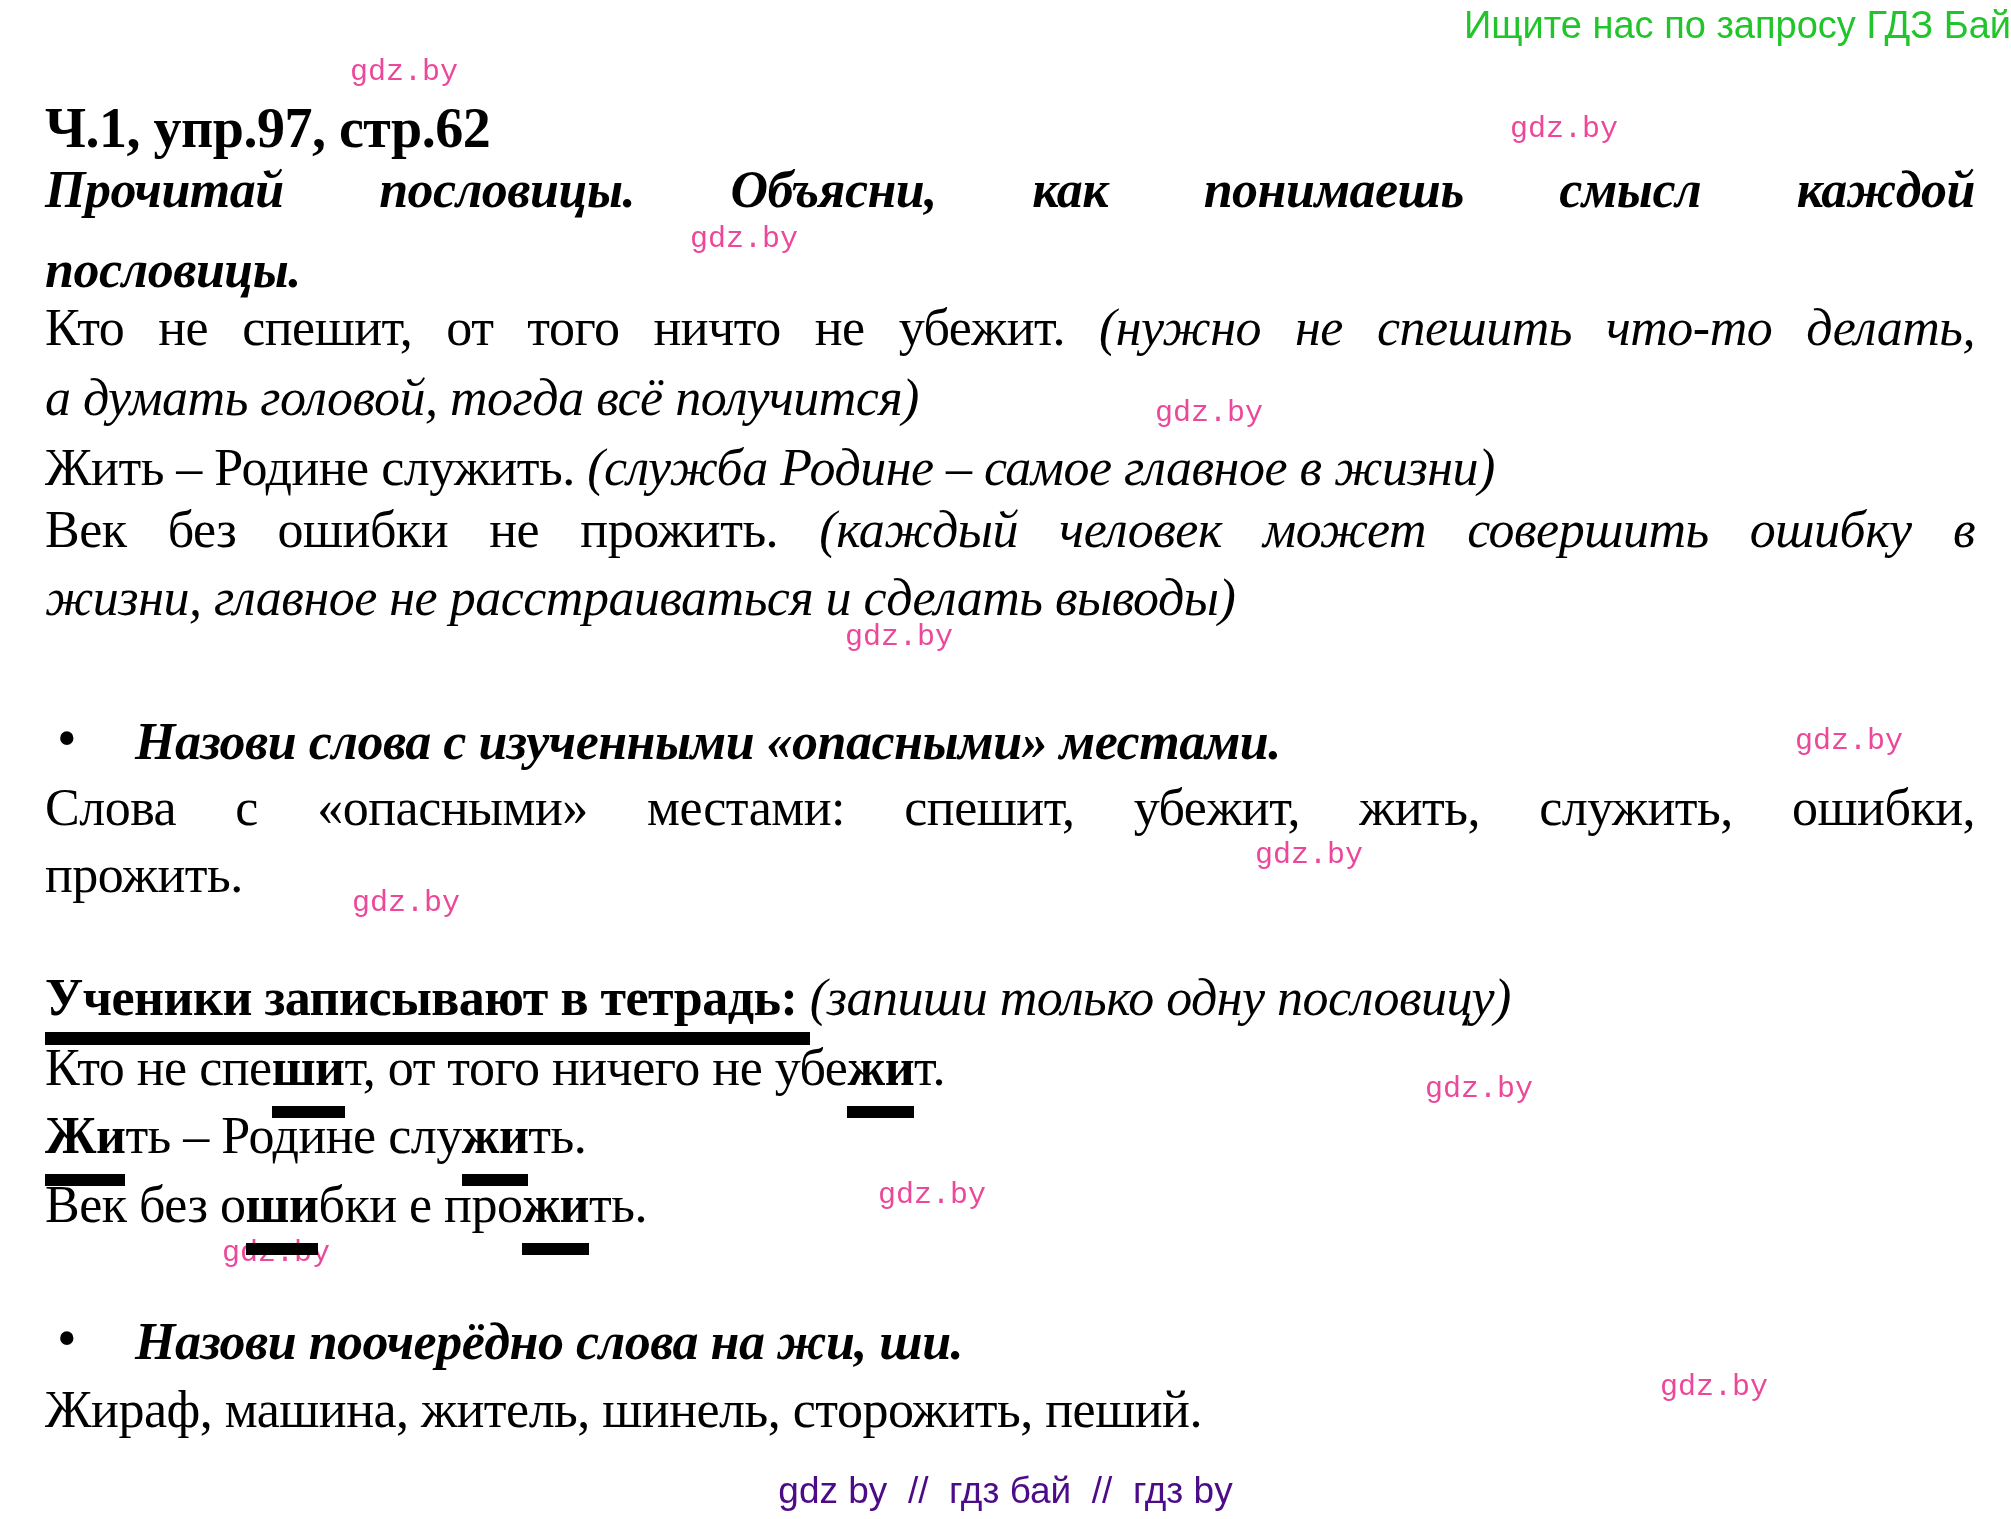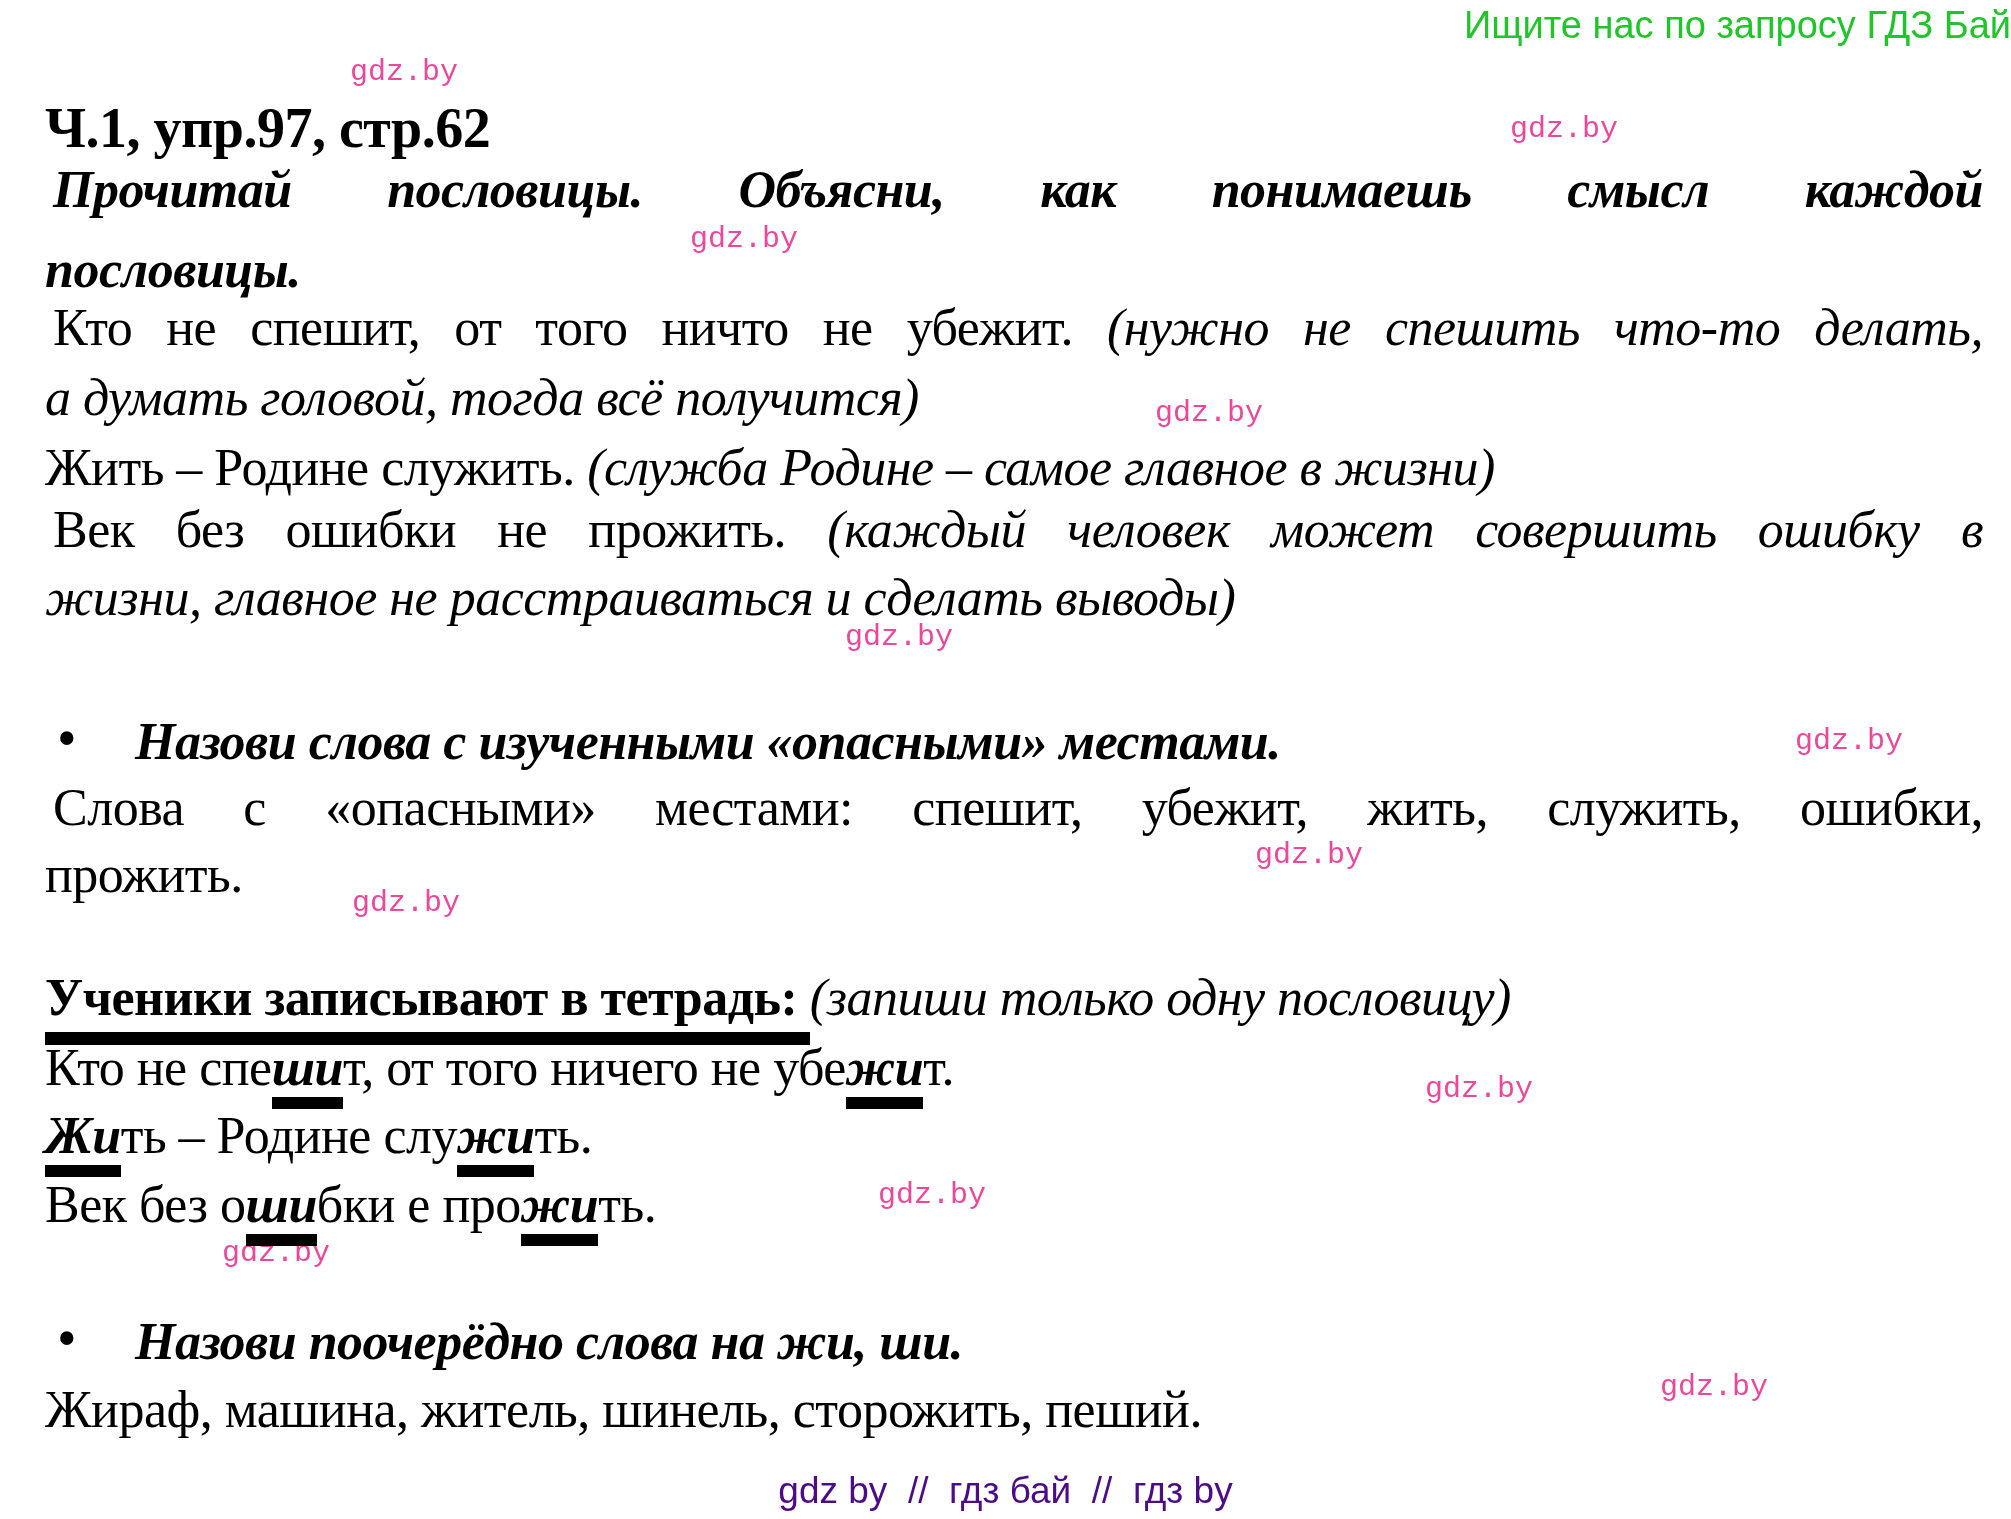--- a/index.html
+++ b/index.html
@@ -25,28 +25,27 @@
   }
 
   .line {
     position: absolute; left: 45px; width: 1930px;
     font-size: 52px; line-height: 60px; color: #000;
     letter-spacing: -0.5px;
   }
   .title { font-weight: bold; font-size: 56px; }
   .bi    { font-weight: bold; font-style: italic; }
   .it    { font-style: italic; }
-  .just  { text-align: justify; text-align-last: justify; margin-left: 8px; }
+  .just  { text-align: justify; text-align-last: justify; }
   .nw    { white-space: nowrap; }
 
   .mk {
     font-weight: bold;
     border-bottom: 12px solid #000;
-    padding-bottom: 1px;
-    font-style: italic;
+    padding-bottom: 10px;
   }
   .nbhead {
     font-weight: bold;
     border-bottom: 13px solid #000;
     padding-bottom: 6px;
   }
 
   .bullet .dot  { position: absolute; left: 12px; top: -4px; font-size: 56px; font-style: normal; }
   .bullet .btxt { display: inline-block; margin-left: 90px; font-weight: bold; font-style: italic; text-align: right; }
 

